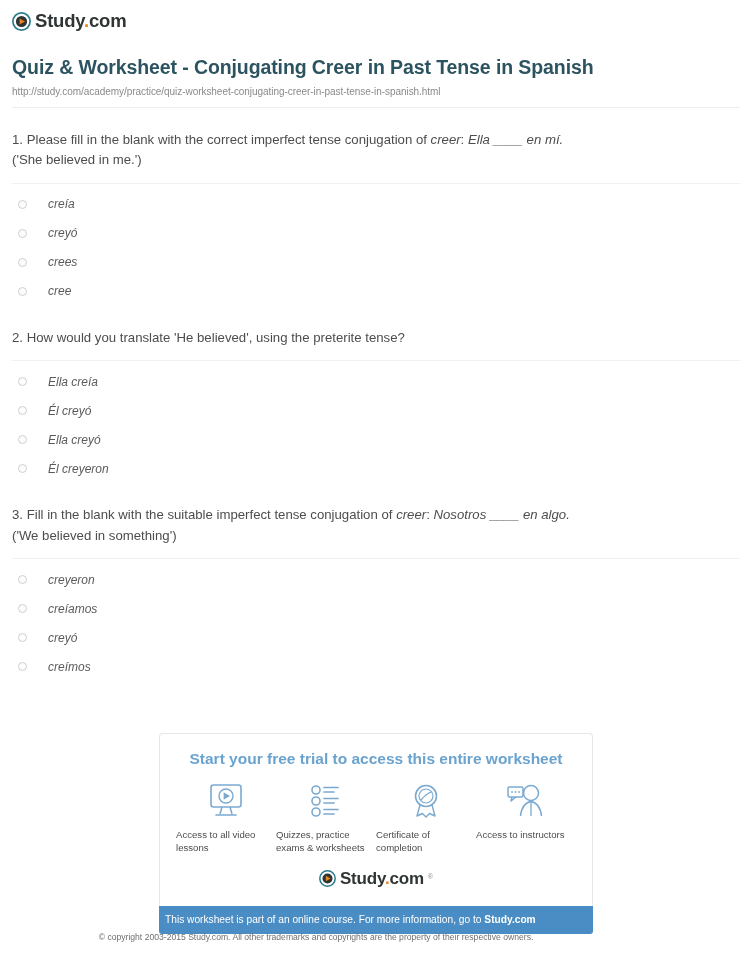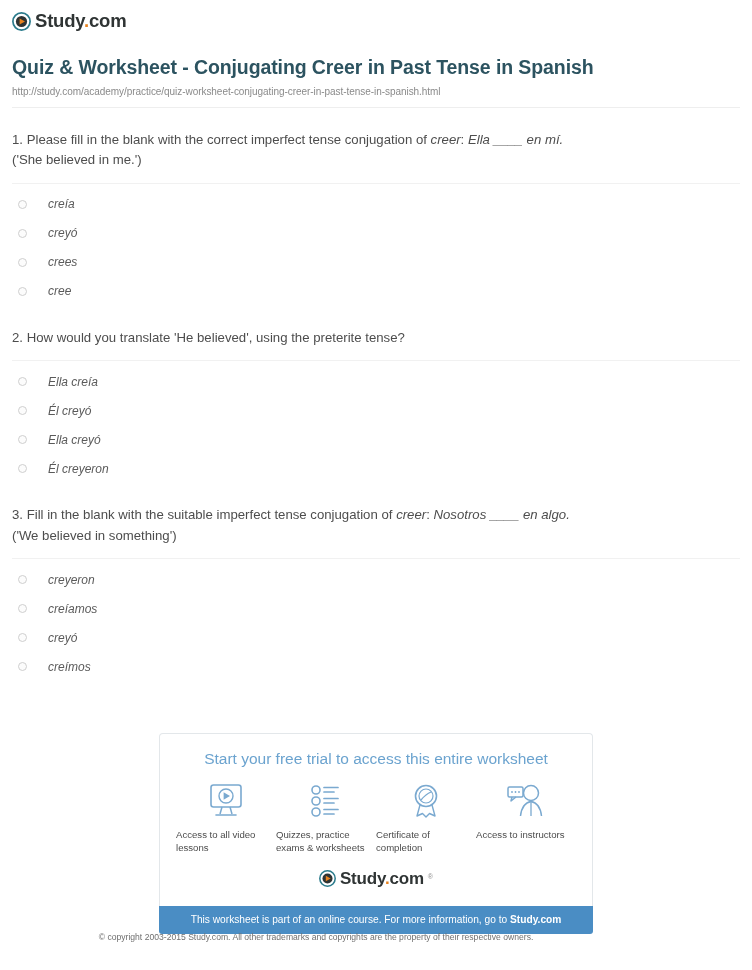--- a/index.html
+++ b/index.html
@@ -108,21 +108,21 @@
     background: #ffffff;
     border: 1px solid #e3e7ea;
     border-bottom: none;
     border-radius: 4px 4px 0 0;
     padding: 16px 14px 10px 14px;
     text-align: center;
   }
   .promo-headline {
     font-size: 15.5px;
     color: #6ba3cf;
-    font-weight: 400;
+    font-weight: 700;
     margin: 0 0 7px 0;
     line-height: 1.2;
   }
   .features {
     display: flex;
     justify-content: space-around;
     align-items: flex-start;
     padding: 4px 2px 6px 2px;
   }
   .feature {
@@ -151,21 +151,21 @@
   .promo-logo .brand-text { font-size: 17px; }
   .promo-logo .tm {
     font-size: 7px;
     color: #8d8d8d;
     align-self: flex-start;
     margin-top: 3px;
   }
   .promo-banner {
     background: #4a8dc4;
     color: #ffffff;
-    text-align: center;
+    text-align: left;
     font-size: 10.2px;
     padding: 7px 6px;
     line-height: 1.3;
     border-radius: 0 0 3px 3px;
   }
   .promo-banner b { font-weight: 700; }
 
   .copyright {
     position: absolute;
     left: 0;

